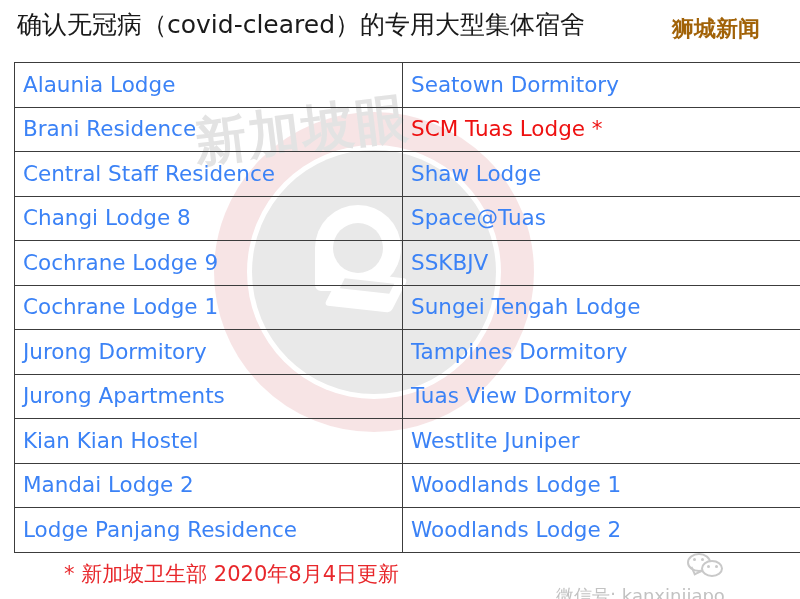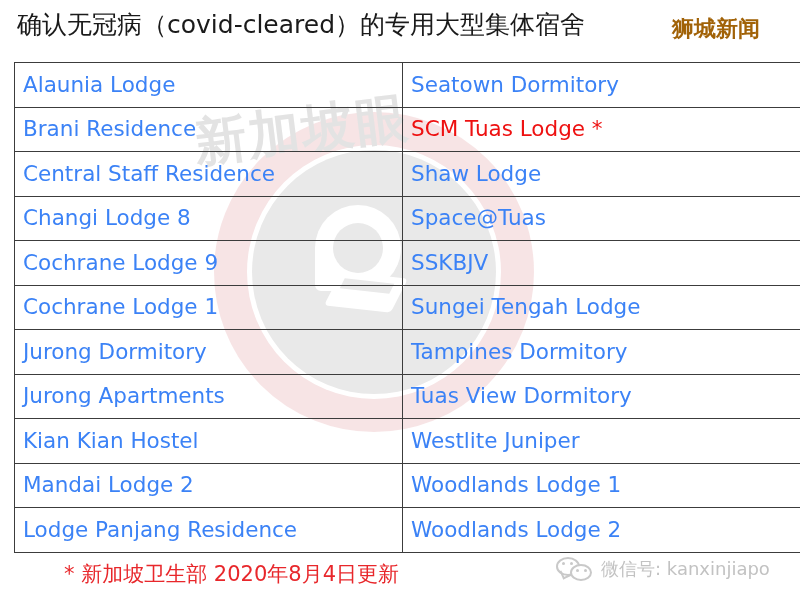--- a/index.html
+++ b/index.html
@@ -201,22 +201,23 @@
     white-space: nowrap;
     font-family: "DejaVu Sans", sans-serif;
     margin-left: 48px;
   }
   #wechat-block {
     position: absolute;
     left: 556px;
     top: 552px;
     height: 34px;
     display: flex;
-    align-items: center;
+    align-items: flex-end;
     gap: 7px;
+    flex-direction: column;
   }
   #wechat-icon {
     position: relative;
     width: 38px;
     height: 26px;
     flex: 0 0 auto;
   }
   #wechat-icon .bub-a {
     position: absolute;
     left: 0;

